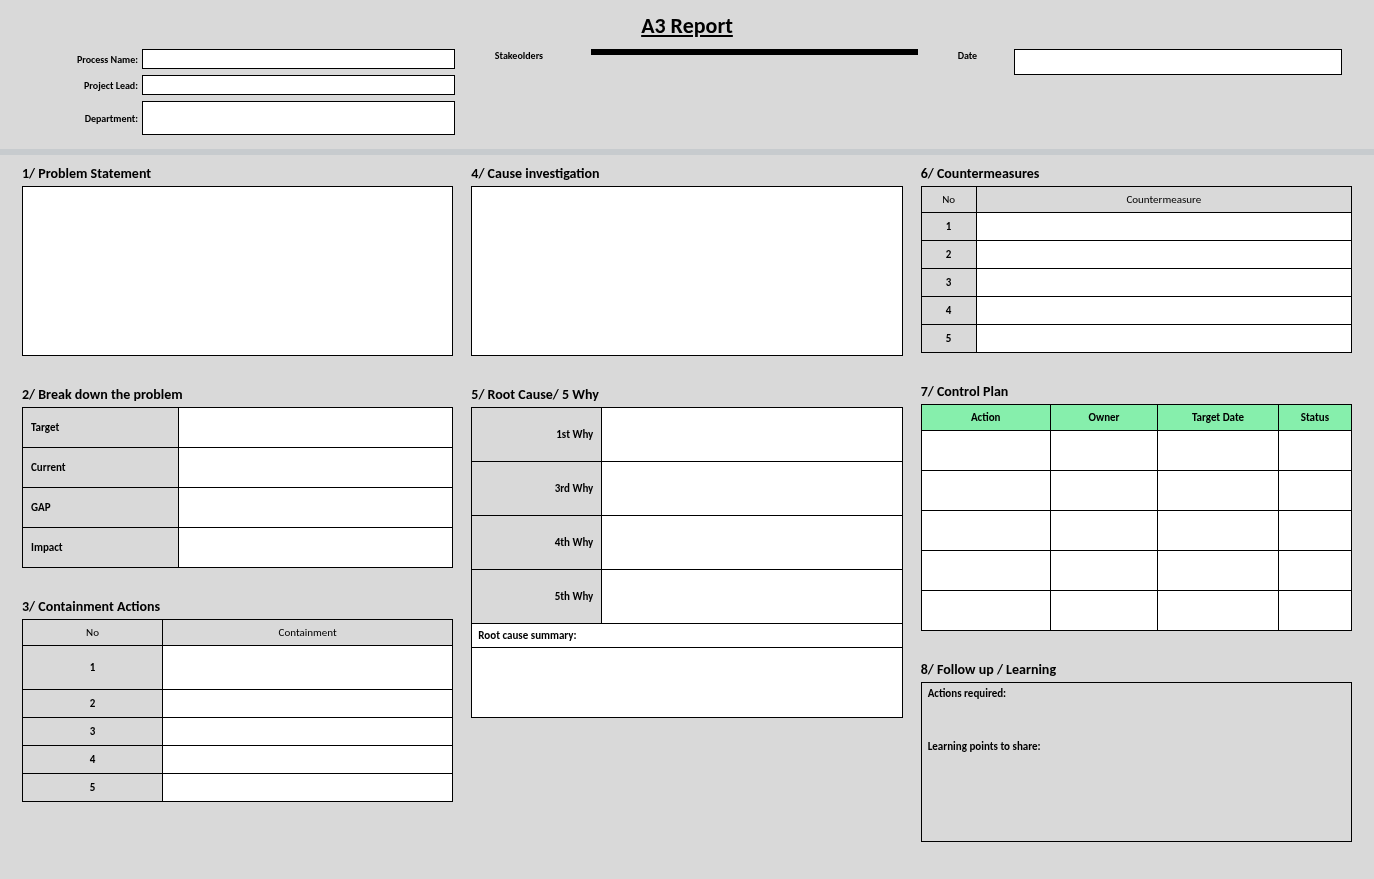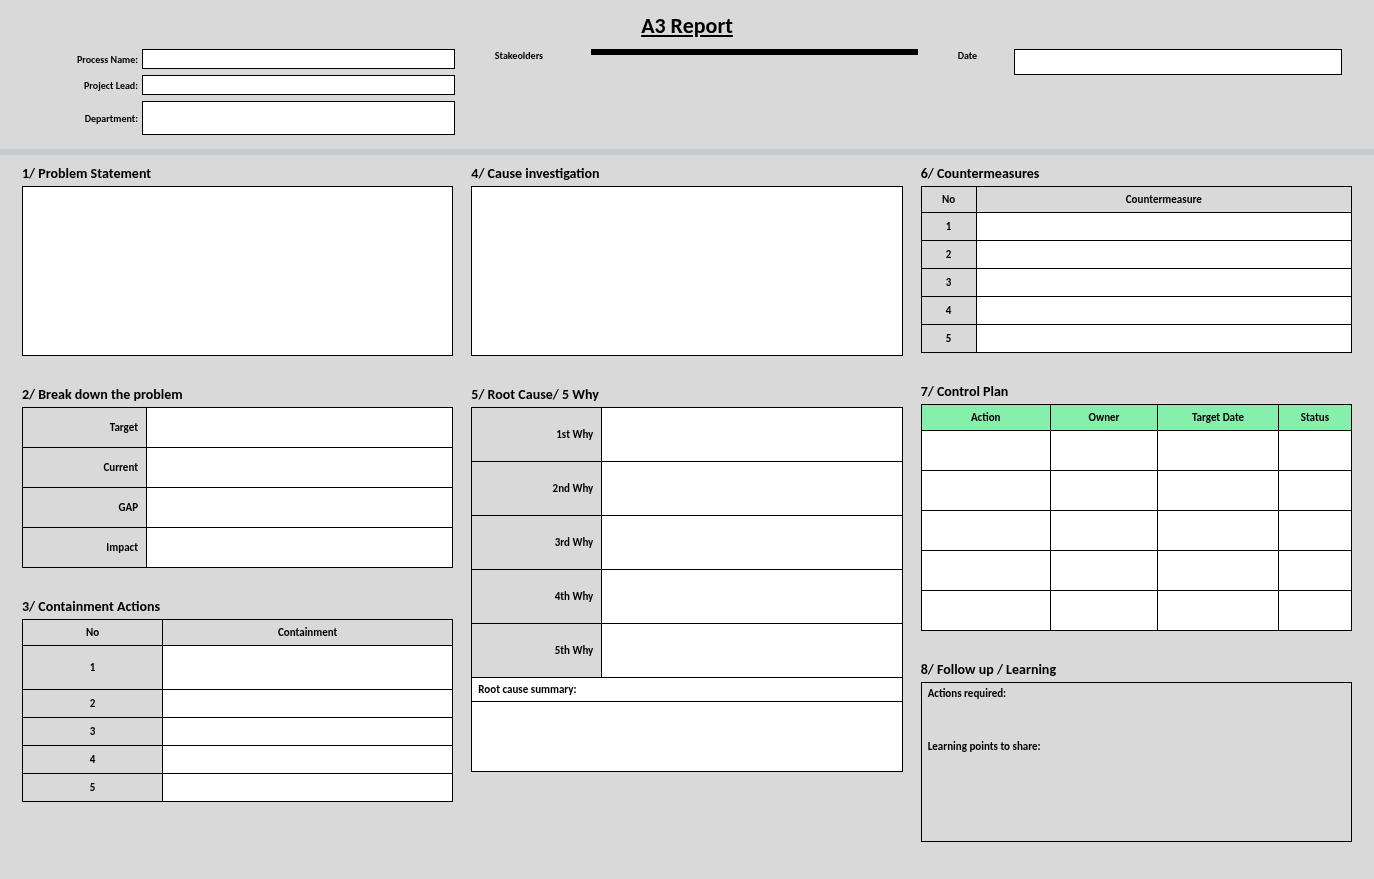--- a/index.html
+++ b/index.html
@@ -39,23 +39,23 @@
   .columns { display: flex; gap: 18px; padding: 0 10px; }
   .col { flex: 1; display: flex; flex-direction: column; gap: 30px; }
   .section-title { font-weight: bold; font-size: 14px; margin-bottom: 4px; }
   .big-box {
     background: #fff;
     border: 1.5px solid #000;
     height: 170px;
   }
   .tbl { width: 100%; border-collapse: collapse; background: #fff; }
   .tbl td, .tbl th { border: 1px solid #000; padding: 6px 8px; font-size: 11px; }
-  .tbl .lbl { background: #d9d9d9; font-weight: bold; text-align: right; width: 124px; }
+  .tbl .lbl { background: #d9d9d9; font-weight: bold; text-align: left; width: 156px; }
   .tbl .val { height: 40px; }
-  .tbl .hdr { background: #d9d9d9; font-weight: bold; text-align: center; }
+  .tbl .hdr { background: #d9d9d9; font-weight: normal; text-align: center; }
   .tbl .num { background: #d9d9d9; font-weight: bold; text-align: center; width: 50px; }
   .small-row td { height: 28px; }
   .why-row td { height: 54px; }
   .why-lbl { background:#d9d9d9; font-weight:bold; text-align:right; width:130px; }
   .root-sum td { background:#fff; height: 24px; font-weight:bold; font-size:11px; padding:4px 6px;}
   .root-body td { background:#fff; height:70px; }
   .plan-hdr { background:#86efac; font-weight:bold; text-align:center; font-size:11px; }
   .plan-row td { height: 40px; background:#fff; }
   .follow-box {
     border: 1.5px solid #000;
@@ -175,24 +175,20 @@
     </div>
     <div>
       <div class="section-title">5/ Root Cause/ 5 Why</div>
       <table class="tbl">
         <tbody>
             <tr class="why-row">
               <td class="why-lbl">1st Why</td>
               <td></td>
             </tr>
         <tr class="why-row">
-              <td class="why-lbl">2nd Why</td>
-              <td></td>
-            </tr>
-        <tr class="why-row">
               <td class="why-lbl">3rd Why</td>
               <td></td>
             </tr>
         <tr class="why-row">
               <td class="why-lbl">4th Why</td>
               <td></td>
             </tr>
         <tr class="why-row">
               <td class="why-lbl">5th Why</td>
               <td></td>

